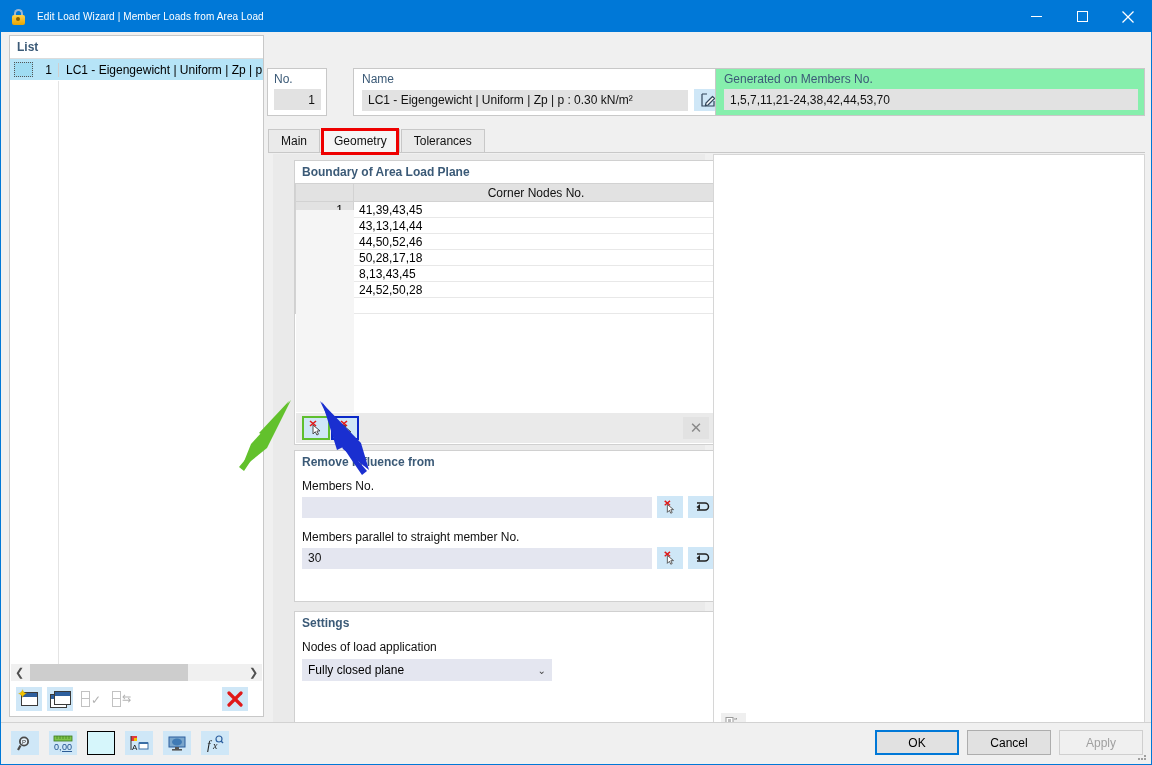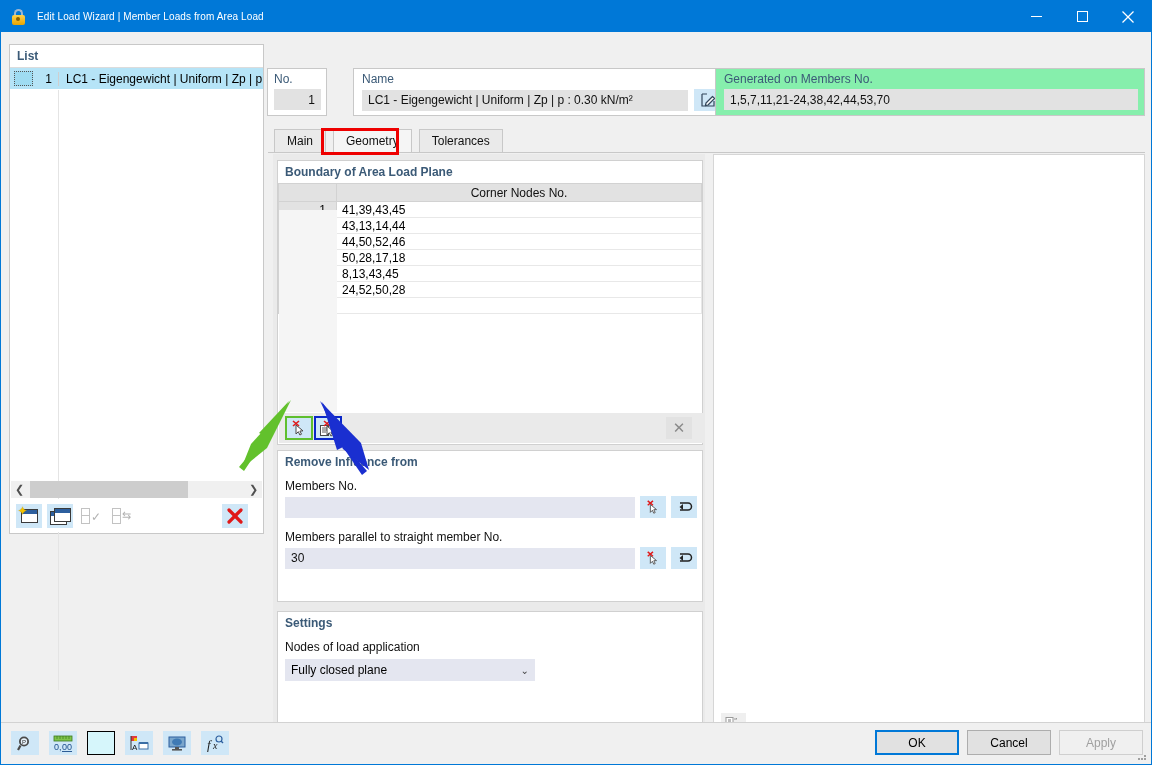--- a/index.html
+++ b/index.html
@@ -70,22 +70,22 @@
   
   .topzone {
     position: absolute; left: 0; top: 31px;
     width: 1152px; height: 734px;
     background: #f0f0f0;
   }
 
   
   .list-panel {
     position: absolute;
-    left: 8px; top: 12px;
-    width: 255px; height: 490px;
+    left: 8px; top: 3px;
+    width: 255px; height: 682px;
     background: #ffffff;
     border: 1px solid #c8c8c8;
   }
   .list-header {
     height: 23px;
     background: #ffffff;
     border-bottom: 1px solid #dcdcdc;
     display: flex; align-items: center;
     padding-left: 7px;
     font-weight: bold;
@@ -223,21 +223,20 @@
     border-bottom: 1px solid #c8c8c8;
   }
   .tab {
     height: 23px; padding: 0 12px;
     display: flex; align-items: center;
     font-size: 12px; color: #111;
     background: #eaeaea;
     border: 1px solid #c8c8c8;
     border-bottom: none;
     margin-right: 1px;
-    margin-left: 6px;
   }
   .tab.active {
     background: #f5f5f5;
     position: relative;
   }
   .tab-highlight {
     position: absolute;
     left: 320px; top: 96px;
     width: 78px; height: 27px;
     border: 3px solid #ee0000;
@@ -259,20 +258,21 @@
   .preview-icon {
     position: absolute; left: 7px; bottom: 8px;
     width: 25px; height: 22px;
     background: #efefef;
     display: flex; align-items: center; justify-content: center;
   }
 
   .group {
     background: #ffffff;
     border: 1px solid #d0d0d0;
+    margin-left: 17px;
   }
   .group-title {
     font-weight: bold; color: #3b5a77; font-size: 12px;
     padding: 4px 0 4px 7px;
   }
 
   
   .boundary-group {
     position: absolute; left: 4px; top: 6px;
     width: 426px; height: 285px;

